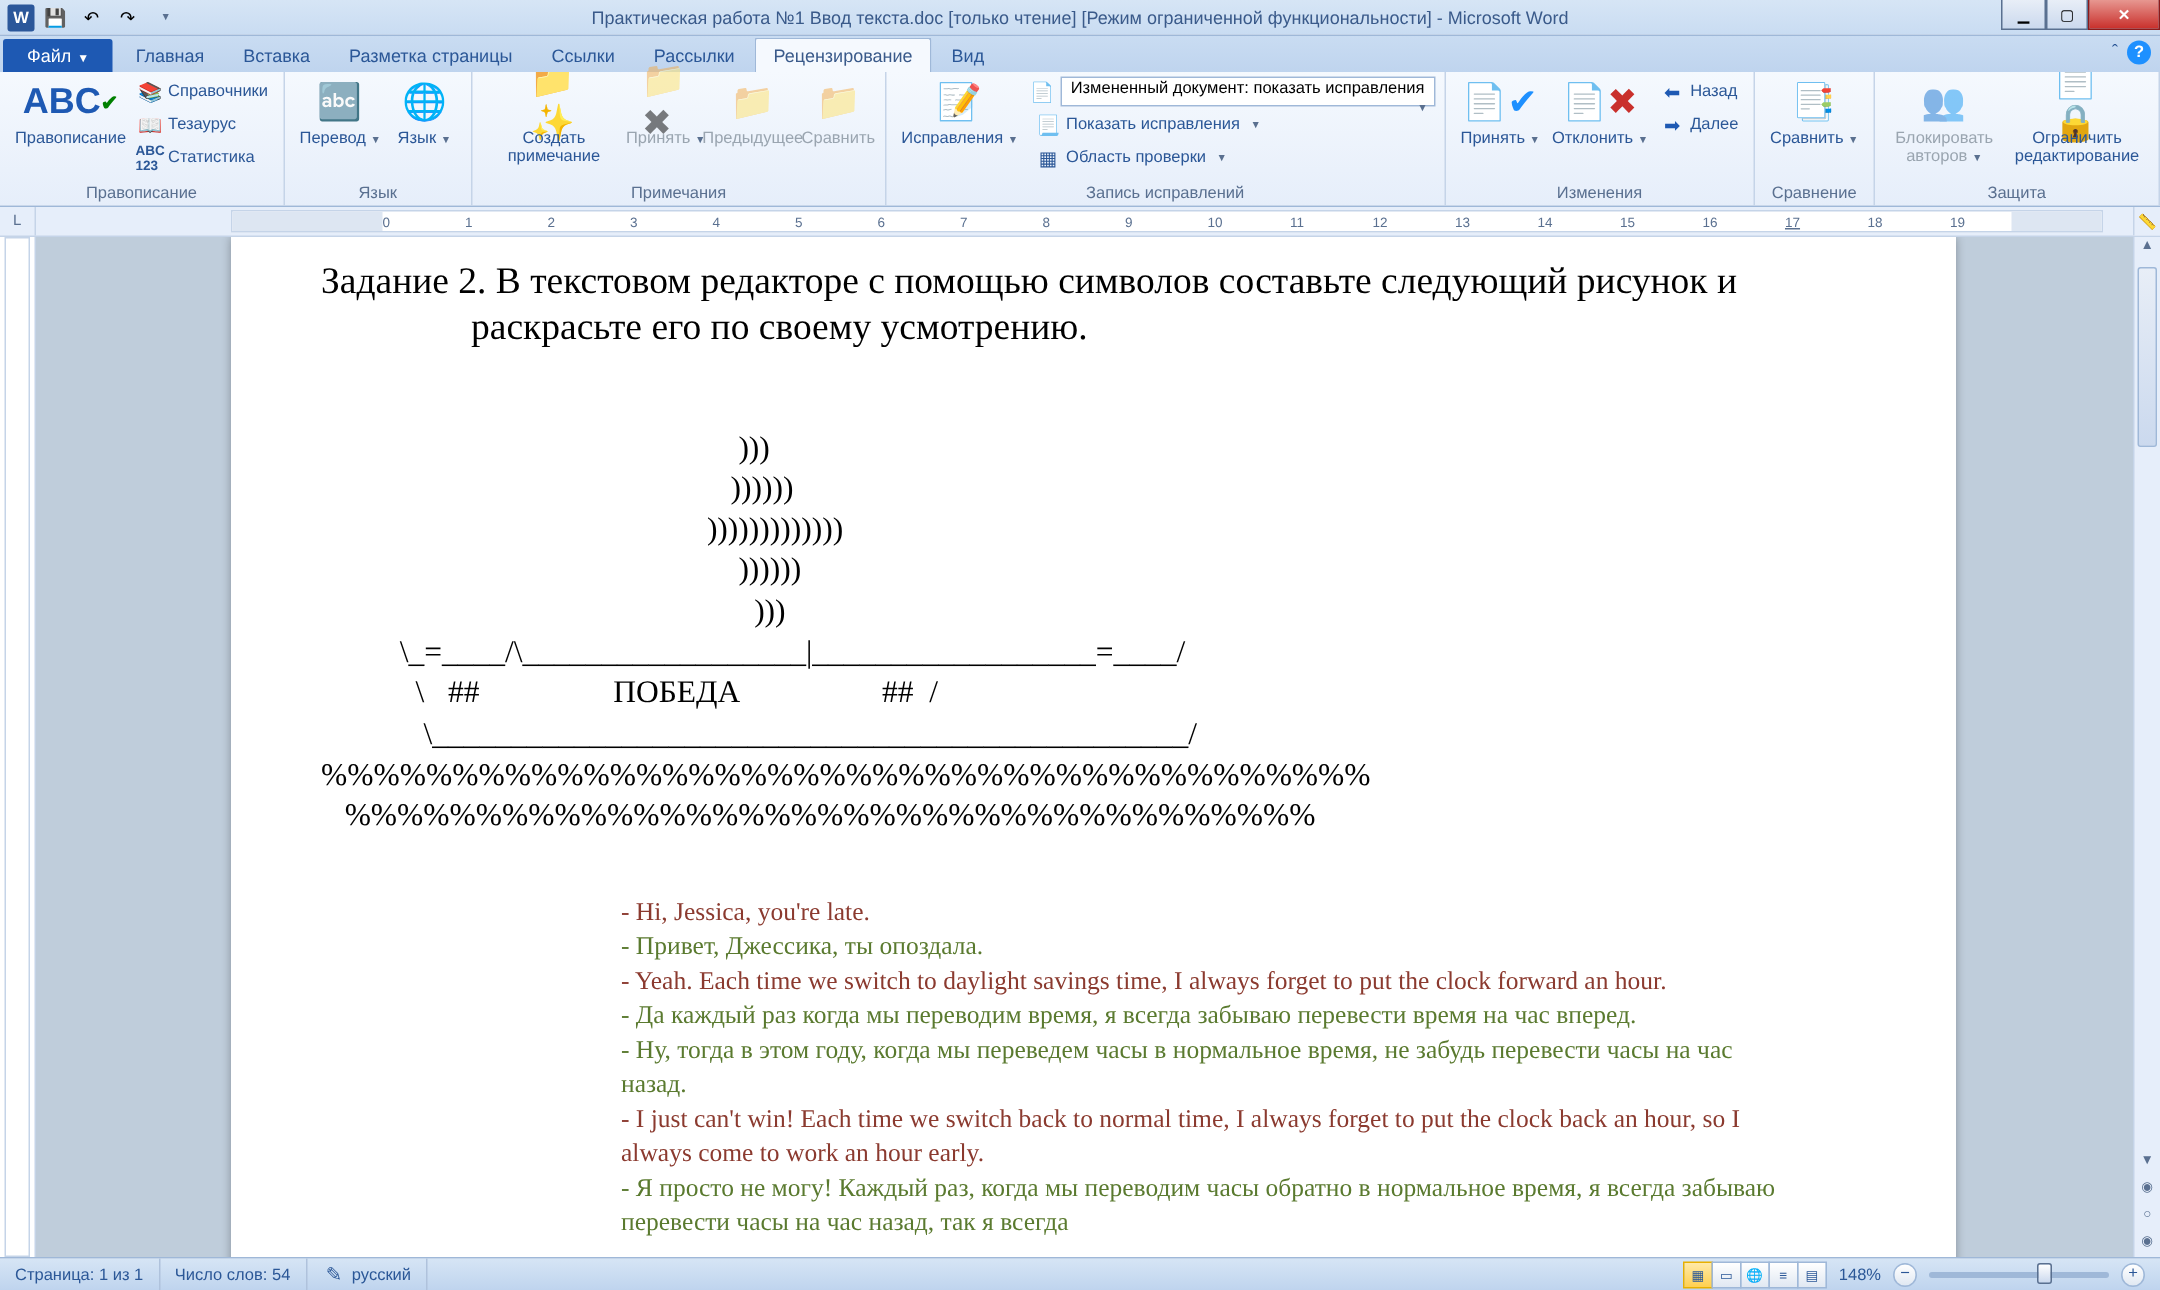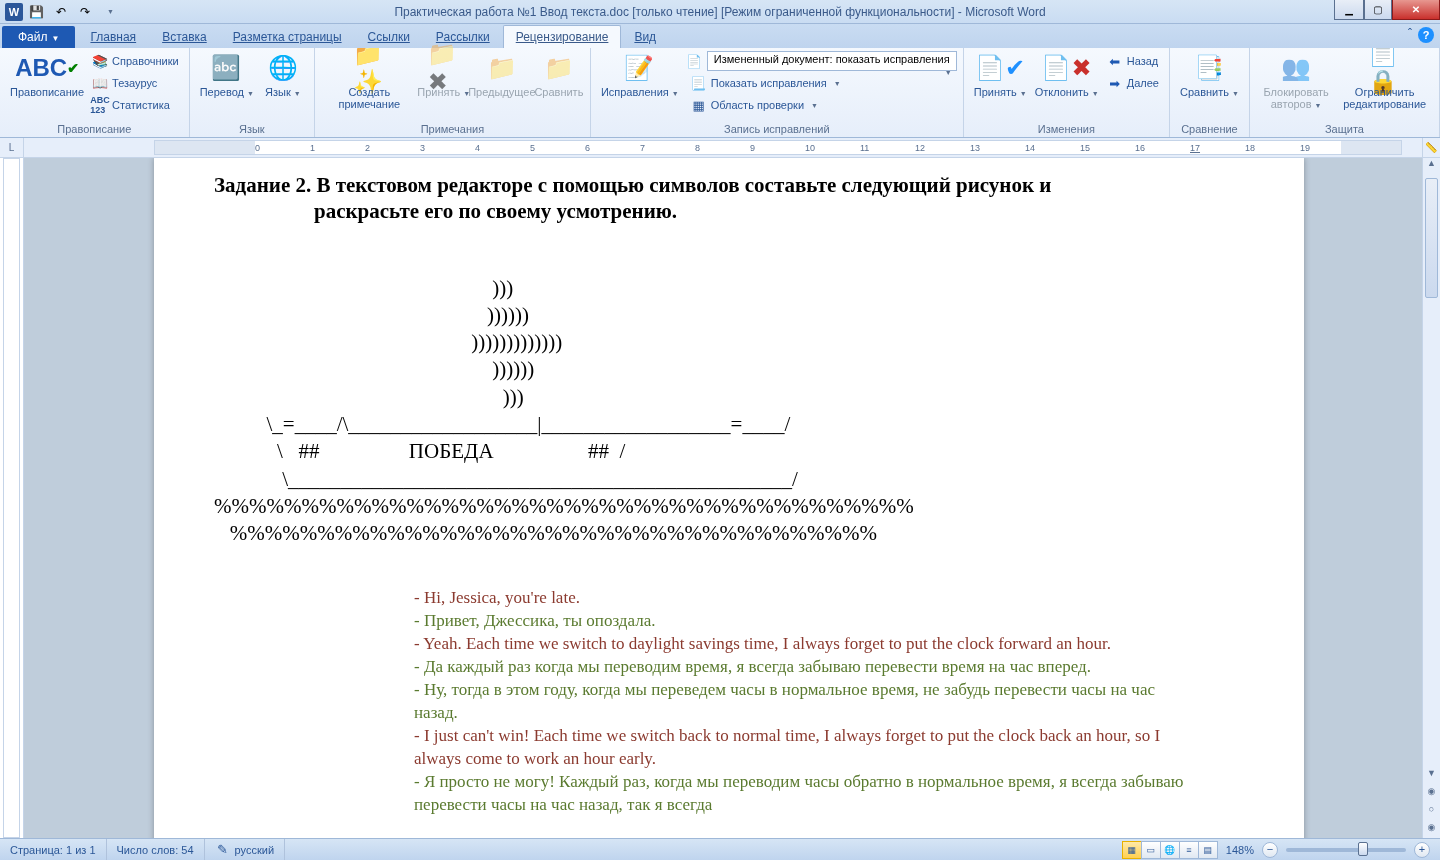--- a/index.html
+++ b/index.html
@@ -13,21 +13,21 @@
   .title-text { position: absolute; left: 50%; transform: translateX(-50%); color: #3A5A8A; font-size: 12px; }
   .win-controls { position: absolute; right: 0; top: 0; display: flex; height: 20px; }
   .win-btn { width: 30px; height: 20px; border: 1px solid #5A7090; border-top: none; display: flex; align-items: center; justify-content: center; font-size: 10px; background: linear-gradient(#E8EEF7,#CBD9EE); }
   .win-btn.max { width: 28px; }
   .win-btn.close { width: 48px; background: linear-gradient(#E79790,#C9302C); color: #fff; font-weight: bold; border-color: #8B1A1A; }
   
   
   .tabstrip { height: 24px; background: linear-gradient(#C9DCF2, #BFD4EE); display: flex; align-items: flex-end; padding-left: 2px; position: relative; }
   .file-tab { background: #1E59B3; color: #fff; padding: 4px 16px; font-size: 12px; border-radius: 2px 2px 0 0; margin-right: 2px; cursor: pointer; }
   .file-tab .arrow { font-size: 8px; margin-left: 4px; }
-  .tab { padding: 4px 12px; font-size: 12px; color: #2B5797; cursor: pointer; border: 1px solid transparent; border-bottom: none; text-decoration: underline; }
+  .tab { padding: 4px 12px; font-size: 12px; color: #2B5797; cursor: pointer; border: 1px solid transparent; border-bottom: none; }
   .tab.active { background: #F5F9FE; border-color: #9FB8D8; border-radius: 2px 2px 0 0; color: #3A5A8A; }
   .help-area { position: absolute; right: 6px; top: 3px; display: flex; gap: 6px; }
   .help-btn { width: 16px; height: 16px; border-radius: 50%; background: #1E90FF; color: #fff; text-align: center; line-height: 16px; font-size: 11px; font-weight: bold; cursor: pointer; }
   
   
   .ribbon { height: 90px; background: linear-gradient(#F5F9FE, #E6EEFA); border-bottom: 1px solid #9FB8D8; display: flex; }
   .group { border-right: 1px solid #C5D4E8; padding: 2px 6px 0 6px; display: flex; flex-direction: column; justify-content: space-between; }
   .group-body { display: flex; align-items: flex-start; flex: 1; }
   .group-label { text-align: center; font-size: 11px; color: #5A7090; padding: 2px 0; }
   .big-btn { display: flex; flex-direction: column; align-items: center; padding: 2px 4px; cursor: pointer; border-radius: 3px; min-width: 50px; }
@@ -54,21 +54,21 @@
   .workspace { position: absolute; top: 158px; bottom: 22px; left: 0; right: 0; background: #BFCDDB; display: flex; }
   .vruler { width: 24px; background: #fff; border-right: 1px solid #C5D4E8; margin: 0; position: relative; }
   .vruler-inner { position:absolute; left:3px; right:3px; top:0; bottom:0; background:#fff; border:1px solid #C5D4E8;}
   .doc-area { flex: 1; overflow: hidden; position: relative; }
   .page { position: absolute; left: 130px; top: 0; width: 1150px; min-height: 1200px; background: #fff; box-shadow: 0 0 6px rgba(0,0,0,0.3); padding: 14px 60px 40px 60px; }
   .vscroll { width: 18px; background: #E6EEFA; border-left: 1px solid #C5D4E8; position: relative; }
   .vscroll .thumb { position:absolute; left:2px; right:2px; top:20px; height:120px; background: linear-gradient(#E8EEF7,#CBD9EE); border:1px solid #9FB8D8; border-radius:2px; }
   .vscroll .arr { position:absolute; left:0; right:0; height:16px; text-align:center; font-size:9px; color:#5A7090; cursor:pointer; }
   
   
-  .task-heading { font-family: "Times New Roman", serif; font-size: 21px; font-weight: bold; text-align: justify; line-height: 1.25; }
+  .task-heading { font-family: "Times New Roman", serif; font-size: 25px; font-weight: normal; text-align: justify; line-height: 1.25; }
   .task-indent { padding-left: 100px; }
   .ascii-block { font-family: "Times New Roman", serif; font-size: 21px; white-space: pre; line-height: 1.3; margin-top: 50px; }
   .dialogue { margin-top: 40px; padding-left: 200px; padding-right: 60px; font-family: "Times New Roman", serif; font-size: 17px; line-height: 1.35; }
   .en { color: #8B3A2F; }
   .ru { color: #5A7A2F; }
   
   
   .statusbar { position: absolute; bottom: 0; left: 0; right: 0; height: 22px; background: linear-gradient(#D6E5F5, #BFD4EE); border-top: 1px solid #9FB8D8; display: flex; align-items: center; font-size: 11px; color: #2B5797; }
   .status-item { padding: 0 10px; border-right: 1px solid #AFC2DC; height: 100%; display: flex; align-items: center; gap: 4px; cursor: pointer; }
   .status-right { margin-left: auto; display: flex; align-items: center; height: 100%; }

